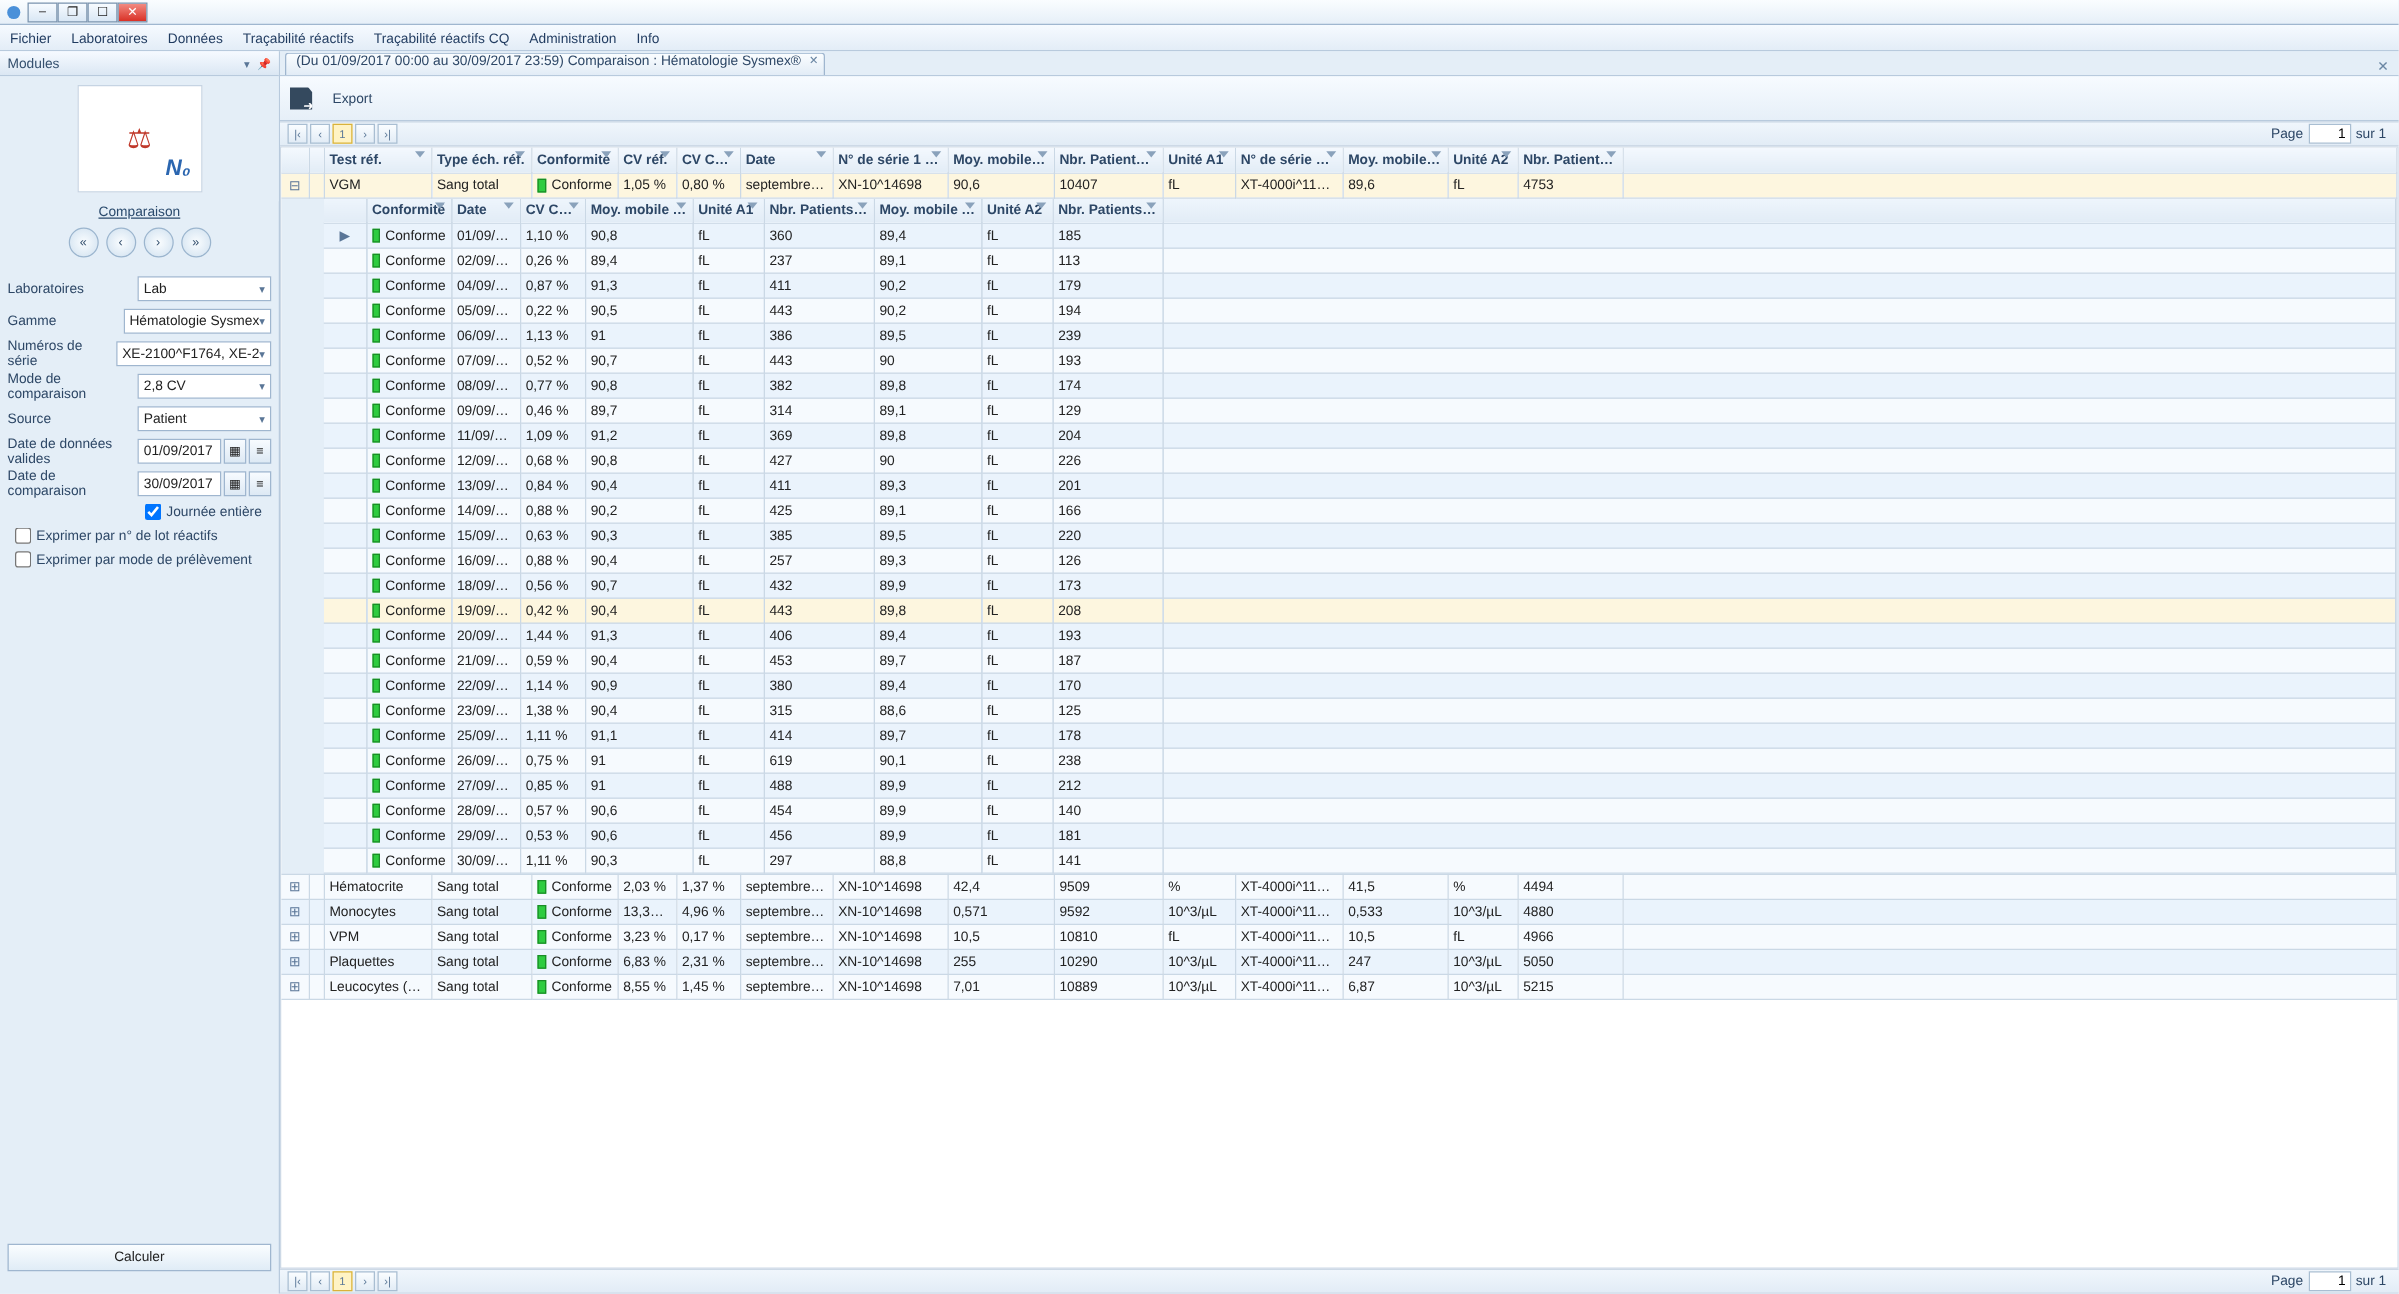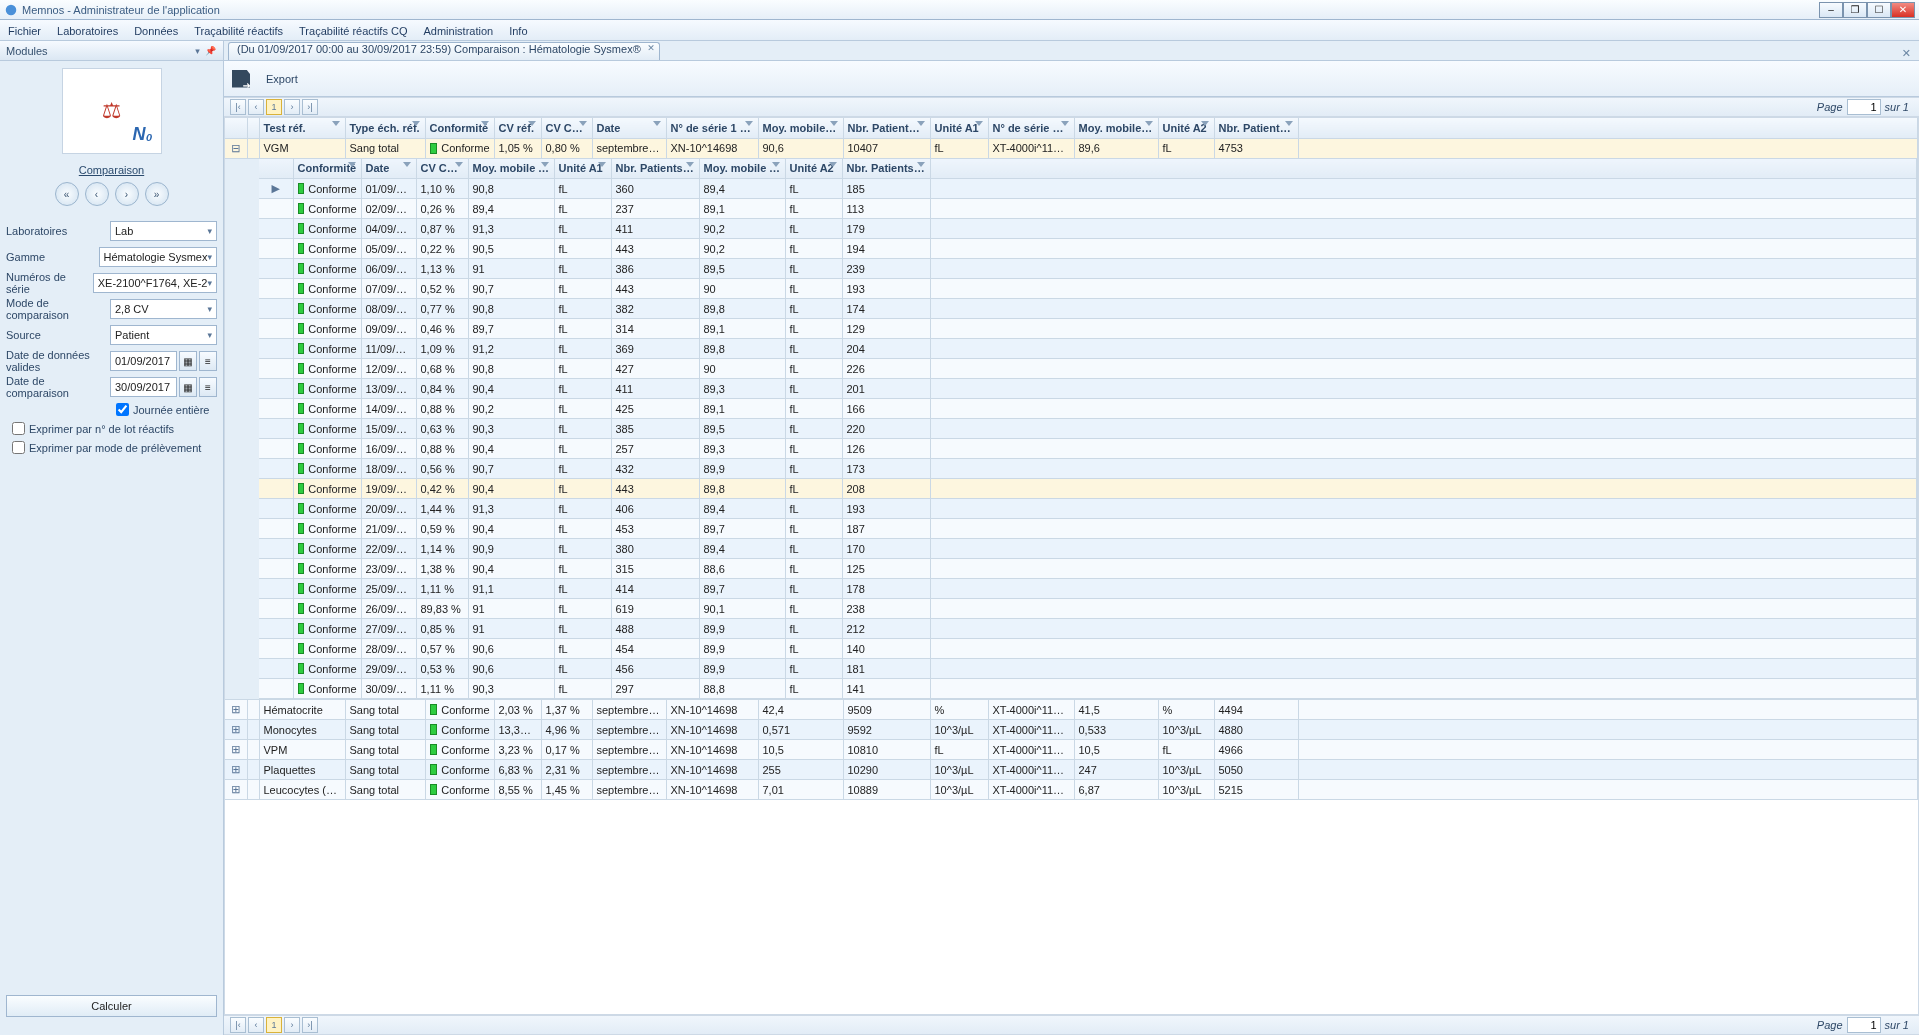--- a/index.html
+++ b/index.html
@@ -52,21 +52,21 @@
 .toolbar { height:36px; background:linear-gradient(#f7fbff,#e6eff8); border-bottom:1px solid #b8cadd; display:flex; align-items:center; padding:0 8px; gap:16px; }
 .toolbar .ticon { width:18px; height:18px; background:#34495e; clip-path: polygon(0 0,80% 0,100% 25%,100% 100%,0 100%); position:relative; }
 .toolbar .ticon::after { content:"➜"; color:#fff; position:absolute; right:-1px; bottom:-3px; font-size:10px; }
 .toolbar .tlbl { color:#2d4766; }
 
 .pager { height:20px; background:linear-gradient(#f0f6fc,#e2ecf6); border-top:1px solid #cdd9e6; border-bottom:1px solid #cdd9e6; display:flex; align-items:center; padding:0 6px; }
 .pager .pbtns { display:flex; gap:2px; }
 .pbtn { width:16px; height:16px; border:1px solid #a9bed2; background:linear-gradient(#fafdff,#e2ecf6); display:flex; align-items:center; justify-content:center; font-size:9px; color:#5b7898; }
 .pbtn.sel { background:#fff3c4; border-color:#d9b23a; }
 .pager .sp { flex:1; }
-.pager .plbl { color:#2d4766; margin:2px 4px;font-style:italic; }
+.pager .plbl { color:#2d4766; margin:2px 4px; }
 .pager .pinput { width:34px; height:16px; border:1px solid #a9bed2; background:#fff; text-align:right; padding:0 3px; }
 
 
 .grid { flex:1; overflow:auto; background:#fff; border:1px solid #cdd9e6; margin:0; display:flex; flex-direction:column; }
 table { border-collapse:collapse; width:100%; table-layout:fixed; }
 th, td { border-right:1px solid #cad8e5; border-bottom:1px solid #cad8e5; padding:2px 4px; height:20px; text-align:left; white-space:nowrap; overflow:hidden; text-overflow:ellipsis; font-size:11px; }
 th { background:linear-gradient(#f4f9fe,#e2ecf6); color:#2d4766; position:relative; }
 th .flt { position:absolute; right:3px; top:3px; width:10px; height:10px; }
 th .flt::before { content:""; display:block; width:0; height:0; border-left:4px solid transparent; border-right:4px solid transparent; border-top:5px solid #8aa2bb; }
 .detail th { background:linear-gradient(#eef5fc,#e2ecf6); }
@@ -90,21 +90,20 @@
 
 .sidebar .spacer { flex:1; }
 </style>
 </head>
 <body>
 
 <div class="titlebar">
   <svg class="icon" viewBox="0 0 16 16">
       <circle cx="8" cy="8" r="6" fill="#4a90d9"></circle>
     </svg>
-  <span class="title">Memnos - Administrateur de l'application</span>
   <div class="winbtns">
     <div class="winbtn">–</div>
     <div class="winbtn">❐</div>
     <div class="winbtn">☐</div>
     <div class="winbtn close">✕</div>
   </div>
 </div>
 
 <div class="menubar" id="menubar">
     <div class="menuitem">Fichier</div>
@@ -657,21 +656,21 @@
                       <td>fL</td>
                       <td>178</td>
                       <td></td>
                     </tr>
                     <tr>
                       <td class="rowhdr"></td>
                       <td>
                         <span class="confcell"><span class="confsq"></span>Conforme</span>
                       </td>
                       <td>26/09/2017</td>
-                      <td>89,83 %</td>
+                      <td>0,75 %</td>
                       <td>91</td>
                       <td>fL</td>
                       <td>619</td>
                       <td>90,1</td>
                       <td>fL</td>
                       <td>238</td>
                       <td></td>
                     </tr>
                     <tr>
                       <td class="rowhdr"></td>

